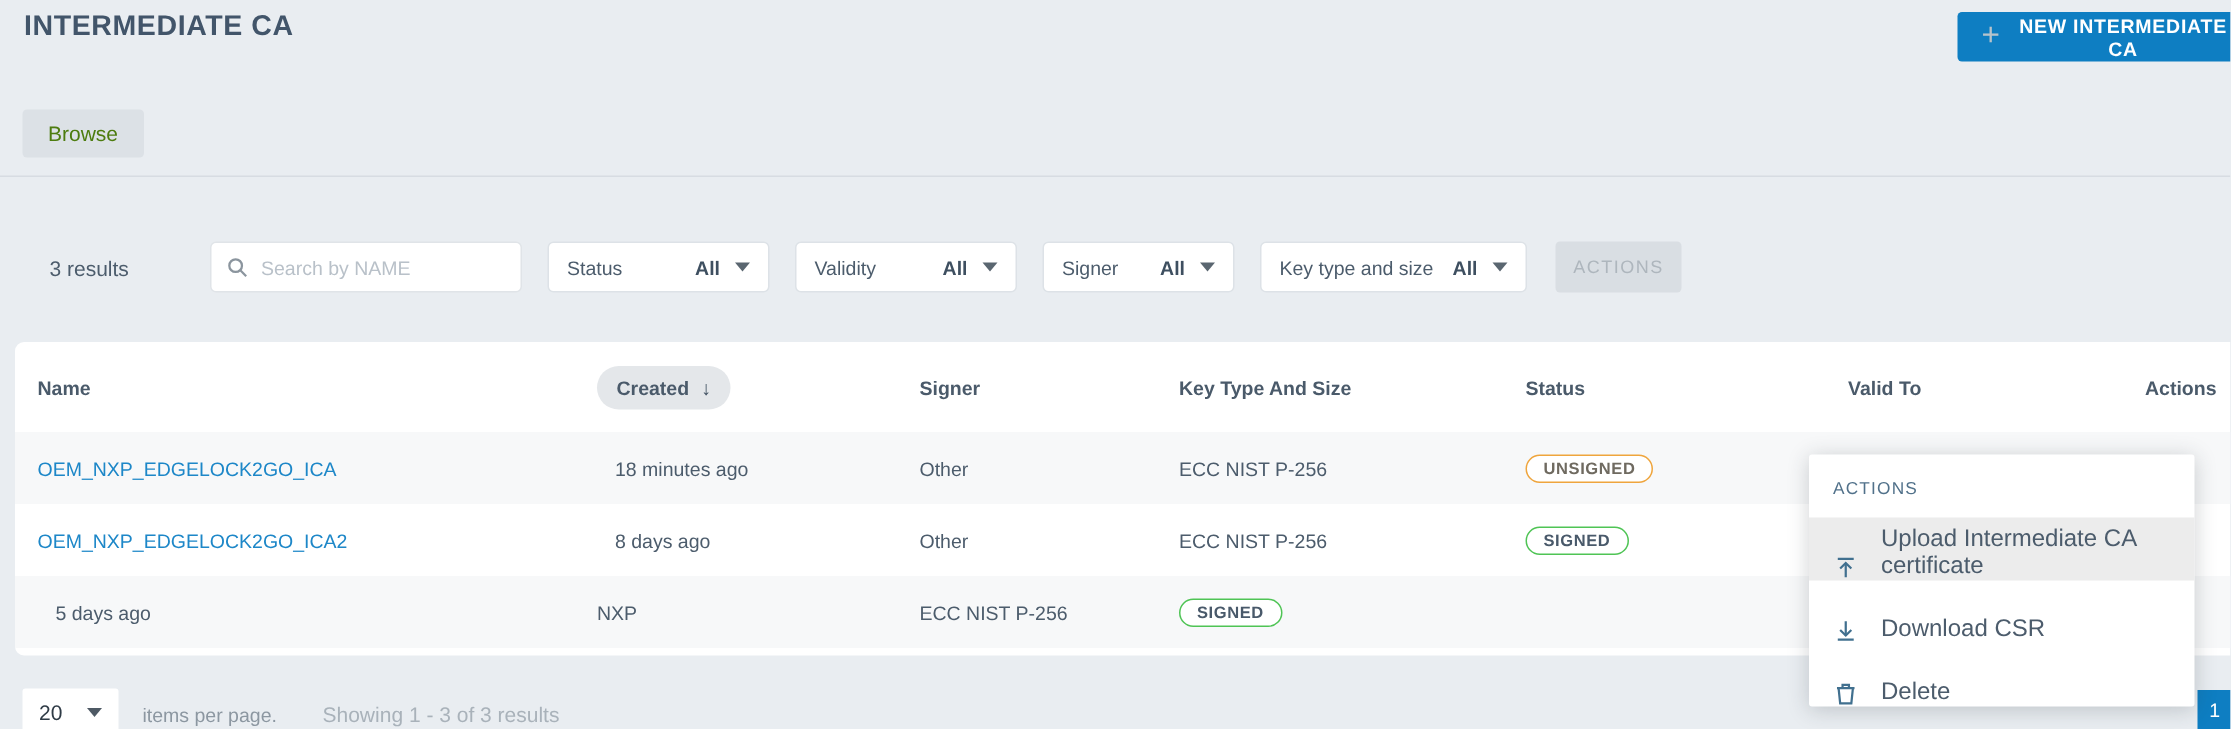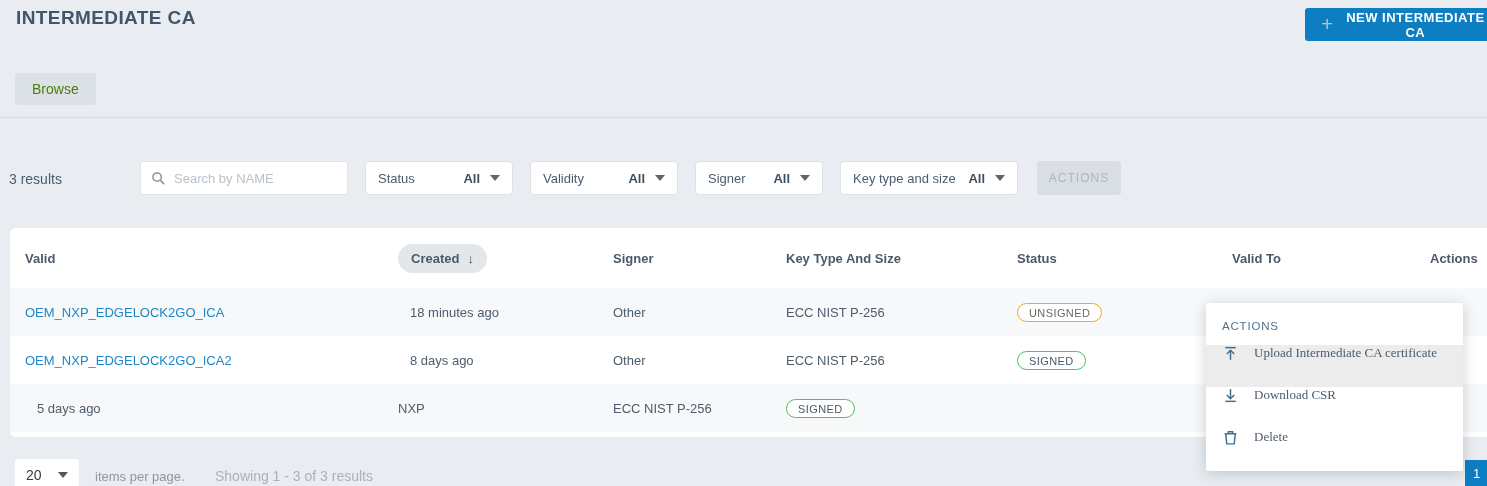--- a/index.html
+++ b/index.html
@@ -13,21 +13,21 @@
              border:none; border-radius:3px; display:flex; align-items:center; gap:12px; padding:0 16px;
              font-size:13px; font-weight:bold; letter-spacing:.5px; cursor:pointer; font-family:inherit; }
   .new-btn .plus { color:#b7c3cb; font-size:21px; font-weight:normal; line-height:1; margin-top:-2px; }
 
   .browse-btn { position:absolute; left:15px; top:73px; background:#dce1e6; border:none; border-radius:3px;
                 padding:8px 17px; font-size:14px; color:#4d7c0f; cursor:pointer; font-family:inherit; }
 
   .divider { position:absolute; left:0; top:117px; width:100%; border-top:1px solid #d7dce2; }
 
   
-  .results-count { position:absolute; left:9px; top:171px; font-size:14px; color:#4c5c6c; }
+  .results-count { position:absolute; left:33px; top:171px; font-size:14px; color:#4c5c6c; }
   .search-box { position:absolute; left:140px; top:161px; width:208px; height:34px; background:#fff;
                 border:1px solid #e0e4e8; border-radius:4px; display:flex; align-items:center; padding:0 10px; gap:8px; }
   .search-box input { border:none; outline:none; flex:1; font-size:13px; color:#a21caf; font-family:inherit; min-width:0; }
   .search-box input::placeholder { color:#b9c1c9; }
   .dropdown { position:absolute; top:161px; height:34px; background:#fff; border:1px solid #dde2e7; border-radius:4px;
               display:flex; align-items:center; padding:0 12px; cursor:pointer; }
   .dropdown .dd-label { font-size:13px; color:#4c5c6c; }
   .dropdown .dd-value { font-size:13px; font-weight:bold; color:#3e4f60; margin-left:auto; }
   .caret { width:0; height:0; border-left:5px solid transparent; border-right:5px solid transparent;
            border-top:6px solid #5a6670; margin-left:10px; flex:none; }
@@ -44,29 +44,29 @@
   .thead { height:60px; font-size:13px; font-weight:bold; color:#4a5a6a; }
   .trow { height:48px; font-size:13px; color:#4c5c6c; }
   .trow.alt { background:#f7f8f9; }
   .sort-pill { display:inline-flex; align-items:center; gap:8px; background:#e4e7ea; border-radius:16px;
                padding:7px 13px; cursor:pointer; }
   .sort-arrow { font-size:13px; color:#3e4f60; }
   .cell-created { padding-left:12px; }
   .cell-actions { text-align:right; padding-right:25px; }
   .name-link { color:#1d87c8; text-decoration:none; cursor:pointer; }
   .badge { display:inline-block; border:1px solid; border-radius:12px; padding:3px 11px 2px; font-size:11px;
-           font-weight:normal; letter-spacing:.4px; background:#fff; }
+           font-weight:bold; letter-spacing:.4px; background:#fff; }
   .badge.orange { border-color:#efa53d; color:#6f6a60; }
   .badge.green  { border-color:#4fc455; color:#49596a; }
 
   
   .menu { position:absolute; left:1206px; top:303px; width:257px; background:#ffffff; border-radius:2px;
           box-shadow:0 2px 14px rgba(40,50,60,.22); z-index:5; }
   .menu-title { padding:17px 16px 13px; font-size:11.5px; letter-spacing:.8px; color:#51718a; }
-  .menu-item { height:42px; display:flex; align-items:flex-start; gap:15px; padding:0 16px; font-size:13px; color:#4c5c6c; cursor:pointer;font-family:Liberation Serif, serif; }
+  .menu-item { height:42px; display:flex; align-items:flex-end; gap:15px; padding:0 16px; font-size:16px; color:#4c5c6c; cursor:pointer; }
   .menu-item.hover { background:#ececec; }
   .menu-item svg { flex:none; }
 
   
   .pagesize { position:absolute; left:15px; top:459px; width:64px; height:32px; background:#fff; border-radius:2px;
               display:flex; align-items:center; padding:0 11px; cursor:pointer; }
   .pagesize .ps-value { font-size:14px; color:#2f3b46; }
   .pagesize .caret { margin-left:auto; border-top-color:#4e5964; }
   .items-label { position:absolute; left:95px; top:469px; font-size:13px; color:#8c97a1; }
   .showing-text { position:absolute; left:215px; top:468px; font-size:14px; color:#a9b2ba; }
@@ -117,21 +117,21 @@
   <div class="dropdown dd-keytype">
     <span class="dd-label">Key type and size</span>
     <span class="dd-value">All</span>
     <span class="caret"></span>
   </div>
 
   <button class="search-btn">ACTIONS</button>
 
   <div class="card">
     <div class="thead">
-      <div>Valid</div>
+      <div>Name</div>
       <div>
         <span class="sort-pill">
           <span>Created</span>
           <span class="sort-arrow">↓</span>
         </span>
       </div>
       <div>Signer</div>
       <div>Key Type And Size</div>
       <div>Status</div>
       <div>Valid To</div>

